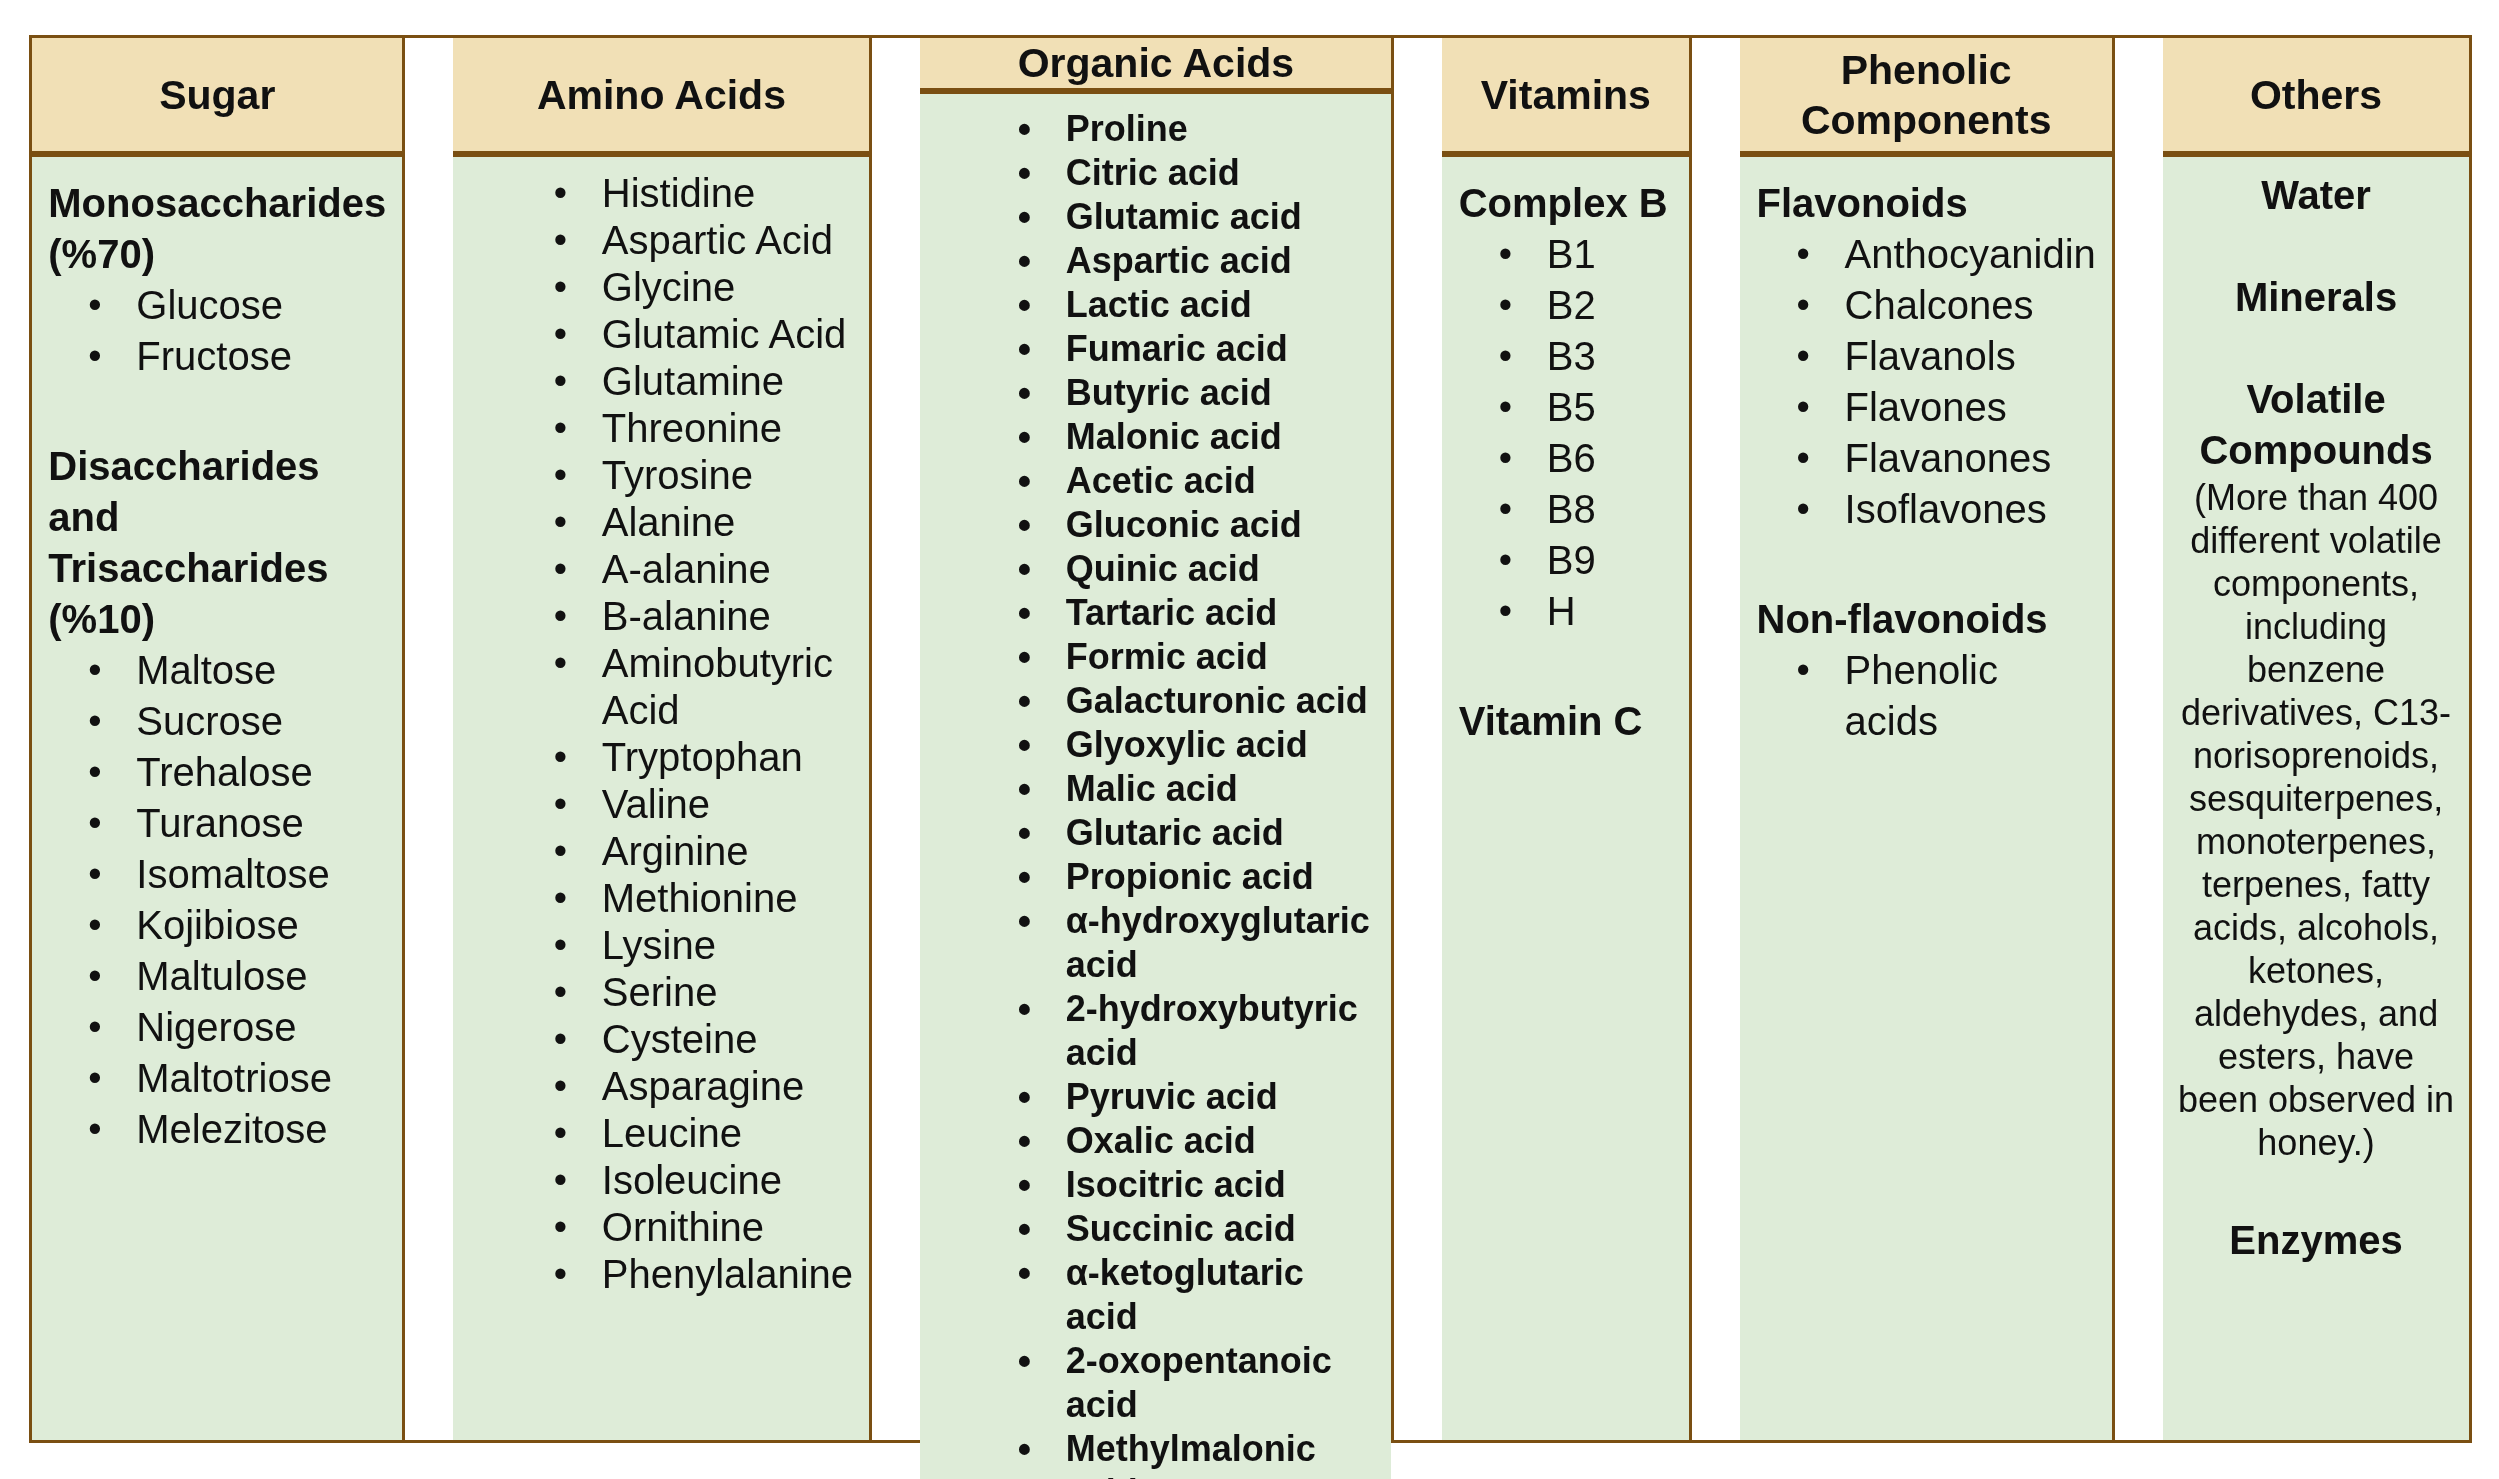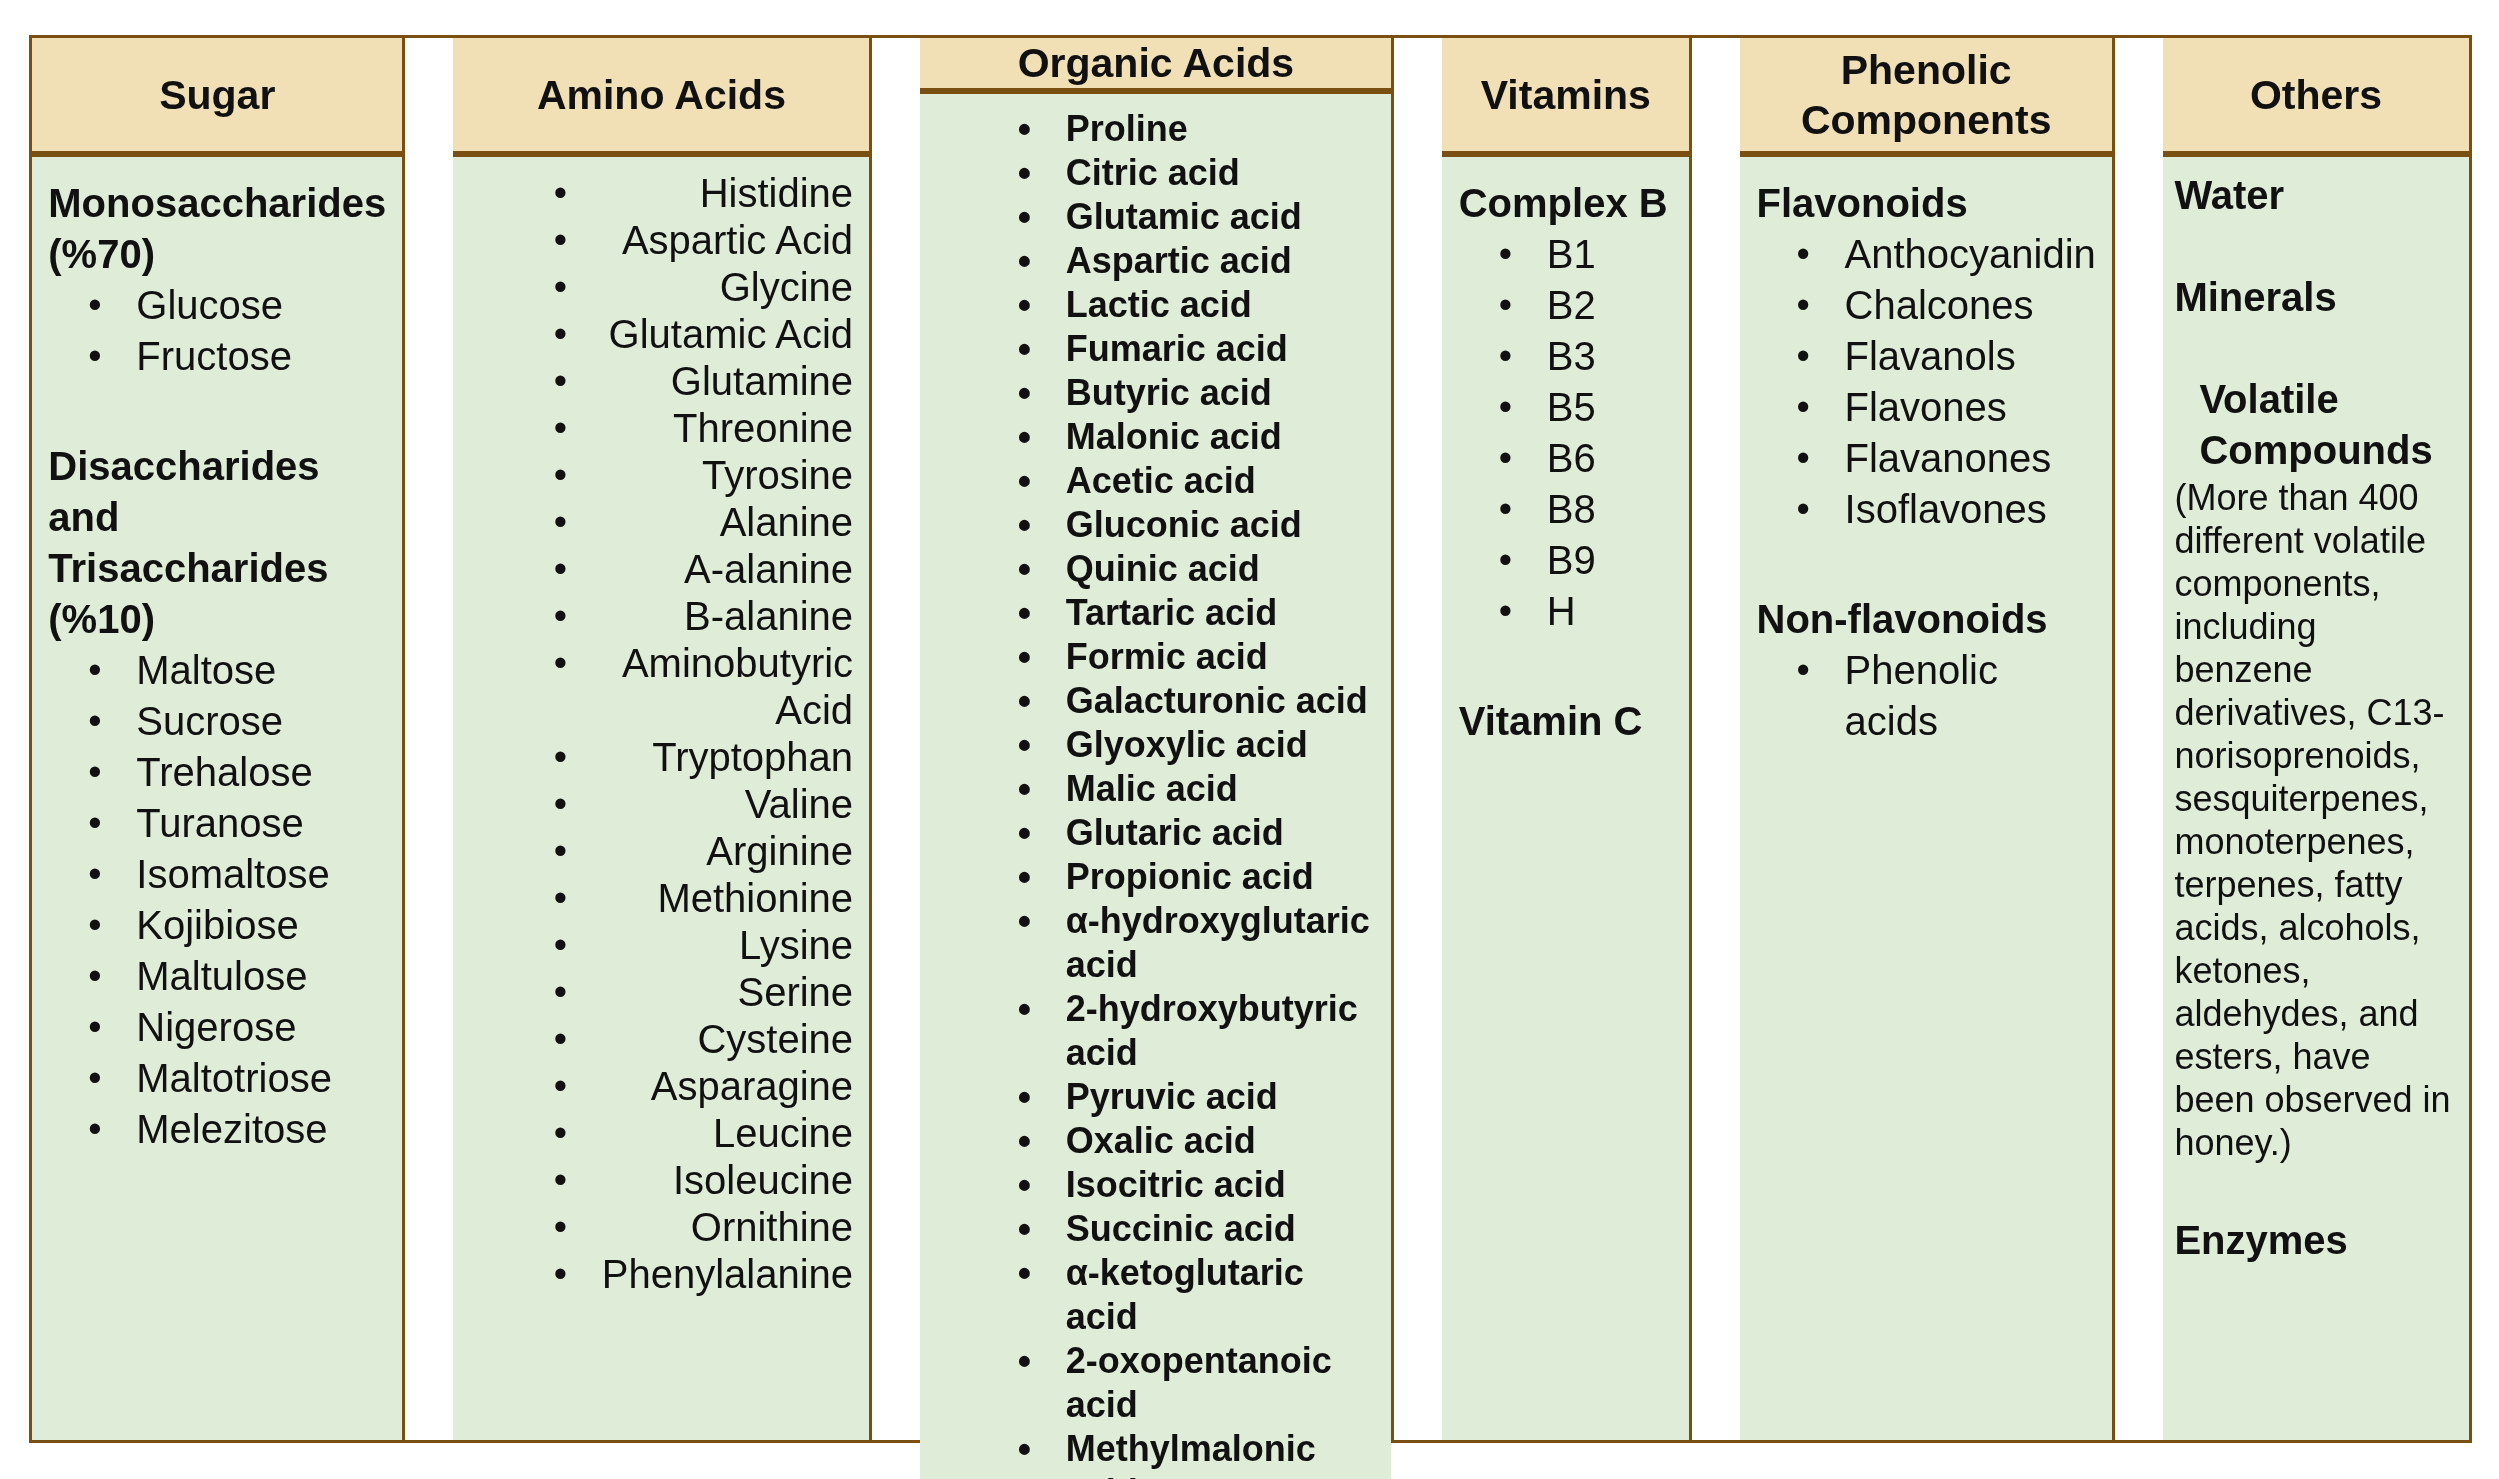--- a/index.html
+++ b/index.html
@@ -9,23 +9,23 @@
   .col:last-child { border-right:none; }
   .hdr { height:119px; background:#f1e0b6; border-bottom:6.3px solid #7a4f12; display:flex; align-items:center; justify-content:center; text-align:center; font-weight:bold; font-size:41px; line-height:50px; box-sizing:border-box; }
   .body { flex:1; background:#deecd8; padding:12.6px 16.3px; box-sizing:border-box; font-size:40px; line-height:51px; }
   .grp-title { font-weight:bold;margin-top:8px; }
   ul { margin:0; padding:0 0 0 88px; list-style:none; }
   li { position:relative; }
   li::before { content:"\2022"; position:absolute; left:-48px; font-size:38px; }
   .gap { height:51px; }
   .acid ul { padding-left:129px;font-weight:bold; }
   .acid .body { font-size:36px; line-height:44px; }
-  .amino ul { padding-left:132px;text-align:right; }
+  .amino ul { padding-left:132px; }
   .amino .body { line-height:47px; }
-  .center { }
+  .center { text-align:center; }
   .others .body { font-size:36px; line-height:43px; padding:12.6px 11.3px; }
   .others .big { font-weight:bold; font-size:40px; line-height:51px; }
 </style>
 </head>
 <body>
 
 <div class="tbl">
 
   <div class="col" style="width:393px">
     <div class="hdr">Sugar</div>

